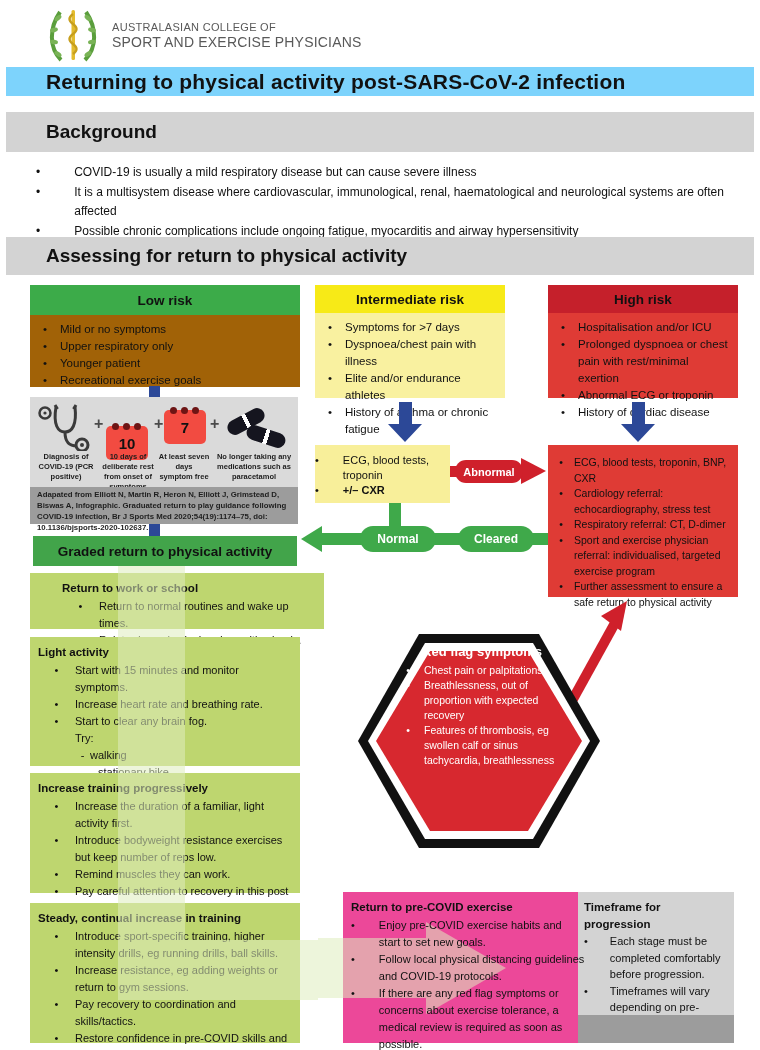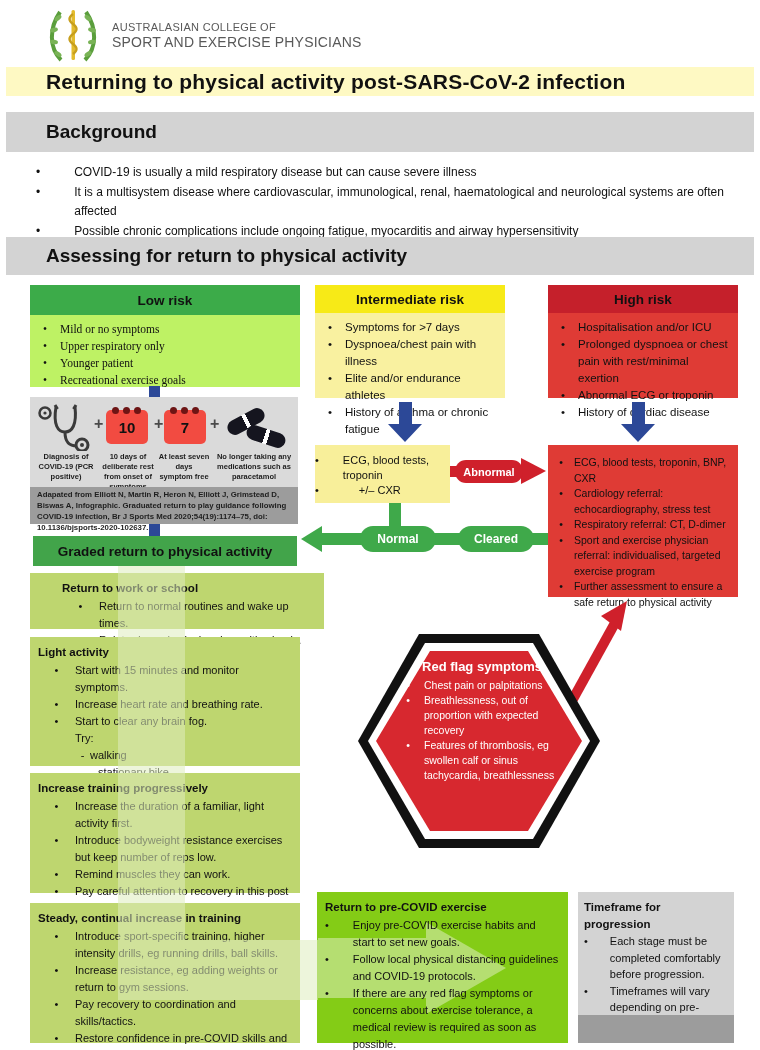--- a/index.html
+++ b/index.html
@@ -1,21 +1,21 @@
 <!DOCTYPE html>
 <html><head>
 <meta charset="utf-8">
 <style>
   html,body{margin:0;padding:0;background:#fff;}
   .page{position:relative;width:760px;height:1050px;background:#fff;overflow:hidden;
         font-family:"Liberation Sans",sans-serif;color:#111;}
   .abs{position:absolute;}
   .bar{position:absolute;left:6px;width:748px;display:flex;align-items:center;}
   .bar span{font-weight:bold;padding-left:40px;}
-  .title-bar{background:#fef9c3;height:29px;top:67px;}
+  .title-bar{background:#7dd3fc;height:29px;top:67px;}
   .title-bar span{font-size:21px;letter-spacing:.2px;}
   .sect{background:#d3d3d3;}
   .sect span{font-size:19px;}
   
   .b{display:flex;}
   .b::before{content:"\2022";flex:0 0 auto;text-align:center;}
   .dash::before{content:"-";}
   
   .riskhead{display:flex;align-items:center;justify-content:center;font-weight:bold;font-size:13.5px;}
   .riskbody{font-size:11.5px;line-height:17px;padding-top:6px;}
@@ -23,21 +23,21 @@
   .riskbody .b div{padding-right:6px;}
   
   .stage{position:absolute;left:30px;width:270px;background:#bed66f;z-index:1;}
   .stage .content{position:relative;z-index:5;padding:7px 10px 0 8px;font-size:11px;line-height:17px;}
   .stage .hd{font-weight:bold;font-size:11.5px;margin-bottom:1px;}
   .stage .b::before{width:37px;}
   .stage .dash{margin-left:37px;}
   .stage .dash::before{width:15px;}
   .stage .try{margin-left:37px;}
   
-  .gbox{position:absolute;background:#84cc16;font-size:11px;line-height:17px;}
+  .gbox{position:absolute;background:#ec4899;font-size:11px;line-height:17px;margin-left:26px;}
   
   .flow{position:absolute;background:rgba(222,236,190,0.55);z-index:3;}
   
   .bluerect{position:absolute;background:#2c4897;}
   .bluehead{position:absolute;width:0;height:0;border-left:17px solid transparent;
             border-right:17px solid transparent;border-top:18px solid #2c4897;}
   .greenrect{position:absolute;background:#3fa94a;}
   .pill{position:absolute;background:#3fa94a;border-radius:13px;color:#fff;font-weight:bold;
         font-size:12px;display:flex;align-items:center;justify-content:center;z-index:4;}
   .redpill{background:#cf202b;font-size:11px;border-radius:11px;}
@@ -104,21 +104,21 @@
         <div style="margin-left:34px;">Exercise is important for recovery for patients with COVID-19 but must be done gradually and safely</div>
       </div>
   </div>
 
   <div class="bar sect" style="top:237px;height:38px;">
     <span>Assessing for return to physical activity</span>
   </div>
 
   <div class="abs" style="left:30px;top:285px;width:270px;">
     <div class="riskhead" style="height:30px;background:#3cab49;">Low risk</div>
-    <div class="riskbody" style="background:#bef264;height:66px;font-family:Liberation Serif, serif;">
+    <div class="riskbody" style="background:#a16207;height:66px;">
       <div class="b">
           <div>Mild or no symptoms</div>
         </div>
       <div class="b">
           <div>Upper respiratory only</div>
         </div>
       <div class="b">
           <div>Younger patient</div>
         </div>
       <div class="b">
@@ -176,21 +176,21 @@
         <circle cx="9" cy="12" r="5.5" stroke="#3a3a3a" stroke-width="2.5" fill="none"></circle>
         <circle cx="9" cy="12" r="1.6" fill="#3a3a3a"></circle>
         <path d="M20,6 C17,24 22,31 29,31 C36,31 41,24 39,6" stroke="#3a3a3a" stroke-width="3" fill="none"></path>
         <path d="M19,4 l2.5,4 M40,4 l-2.5,4" stroke="#3a3a3a" stroke-width="3"></path>
         <path d="M29,31 C29,41 33,45 41,45" stroke="#3a3a3a" stroke-width="3" fill="none"></path>
         <circle cx="46" cy="44" r="6" stroke="#3a3a3a" stroke-width="3" fill="none"></circle>
         <circle cx="46" cy="44" r="2" fill="#3a3a3a"></circle>
       </svg>
     </div>
     <div class="plus" style="left:64px;top:18px;">+</div>
-    <div class="cal" style="left:76px;top:13px;">
+    <div class="cal" style="left:76px;top:29px;">
       <div class="ring" style="left:6px;"></div>
         <div class="ring" style="left:17px;"></div>
         <div class="ring" style="left:28px;"></div>
       <span>10</span>
     </div>
     <div class="plus" style="left:124px;top:18px;">+</div>
     <div class="cal" style="left:134px;top:13px;">
       <div class="ring" style="left:6px;"></div>
         <div class="ring" style="left:17px;"></div>
         <div class="ring" style="left:28px;"></div>
@@ -216,21 +216,21 @@
 
   <div class="abs" style="left:301px;top:526px;width:0;height:0;border-top:13px solid transparent;border-bottom:13px solid transparent;border-right:21px solid #3fa94a;"></div>
   <div class="greenrect" style="left:320px;top:533px;width:228px;height:12px;"></div>
   <div class="greenrect" style="left:389px;top:502px;width:12px;height:33px;"></div>
 
   <div class="abs" style="left:315px;top:445px;width:135px;height:58px;background:#f8ef9a;font-size:11px;line-height:15px;padding-top:8px;box-sizing:border-box;">
     <div class="b">
         <div style="margin-left:24px;padding-right:4px;">ECG, blood tests, troponin</div>
       </div>
     <div class="b">
-        <div style="margin-left:40px;">+/– CXR</div>
+        <div style="margin-left:24px;font-weight:bold;">+/– CXR</div>
       </div>
   </div>
 
   <div class="abs" style="left:450px;top:466px;width:74px;height:11px;background:#cf202b;"></div>
   <div class="abs" style="left:521px;top:458px;width:0;height:0;border-top:13px solid transparent;border-bottom:13px solid transparent;border-left:25px solid #cf202b;"></div>
   <div class="pill redpill" style="left:455px;top:460px;width:68px;height:23px;">Abnormal</div>
 
   <div class="pill" style="left:360px;top:526px;width:76px;height:26px;">Normal</div>
   <div class="pill" style="left:458px;top:526px;width:76px;height:26px;">Cleared</div>
 
@@ -332,21 +332,21 @@
     </div>
   </div>
 
   <div class="abs" style="left:350px;top:626px;z-index:5;">
     <svg width="258" height="230" viewBox="0 0 258 230">
       <polygon points="8,115 69,8 189,8 250,115 189,222 69,222" fill="#111"></polygon>
       <polygon points="18,115 75,17 183,17 240,115 183,213 75,213" fill="#fff"></polygon>
       <polygon points="26,115 80,25 178,25 232,115 178,205 80,205" fill="#d7282f"></polygon>
     </svg>
   </div>
-  <div class="hexcontent" style="left:392px;top:659px;width:180px;">
+  <div class="hexcontent" style="left:392px;top:644px;width:180px;">
     <div class="hd">Red flag symptoms</div>
     <div class="b">
         <div>Chest pain or palpitations</div>
       </div>
     <div class="b">
         <div>Breathlessness, out of proportion with expected recovery</div>
       </div>
     <div class="b">
         <div>Features of thrombosis, eg swollen calf or sinus tachycardia, breathlessness</div>
       </div>

